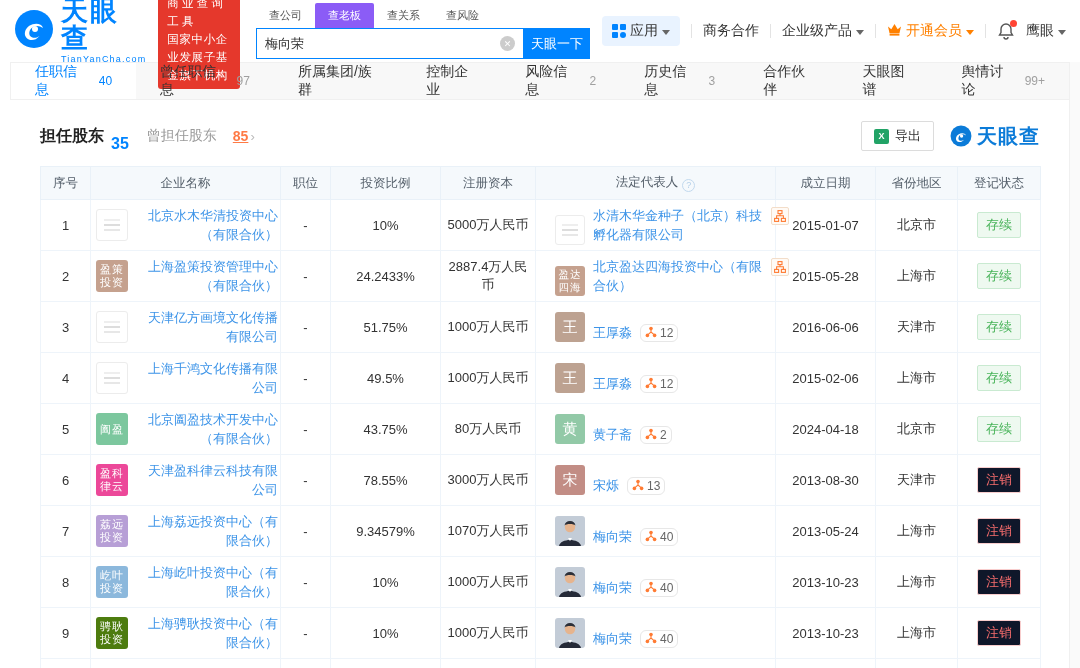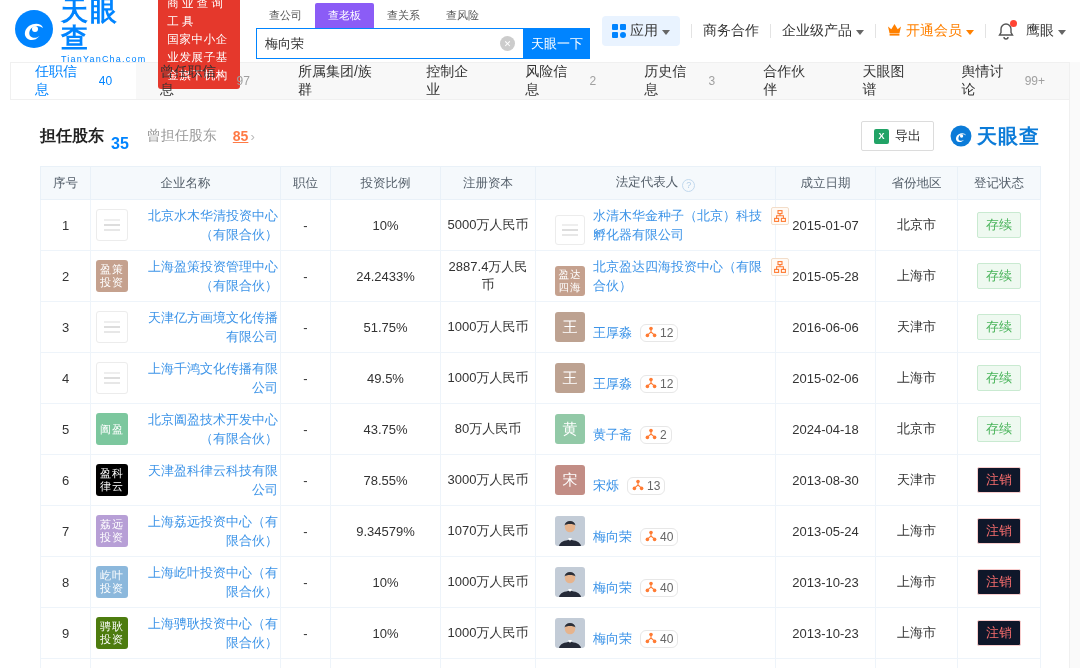--- a/index.html
+++ b/index.html
@@ -421,21 +421,21 @@
             </div>
           </td>
           <td>2024-04-18</td>
           <td>北京市</td>
           <td><span class="status active">存续</span></td>
         </tr>
         <tr>
           <td>6</td>
           <td>
             <div class="cell-co">
-              <span class="tile" style="background: #000000;">
+              <span class="tile" style="background: #ec4899;">
                 <span>盈科</span>
                 <span>律云</span>
               </span>
               <span class="co-name">天津盈科律云科技有限公司</span>
             </div>
           </td>
           <td>-</td>
           <td>78.55%</td>
           <td>3000万人民币</td>
           <td>

